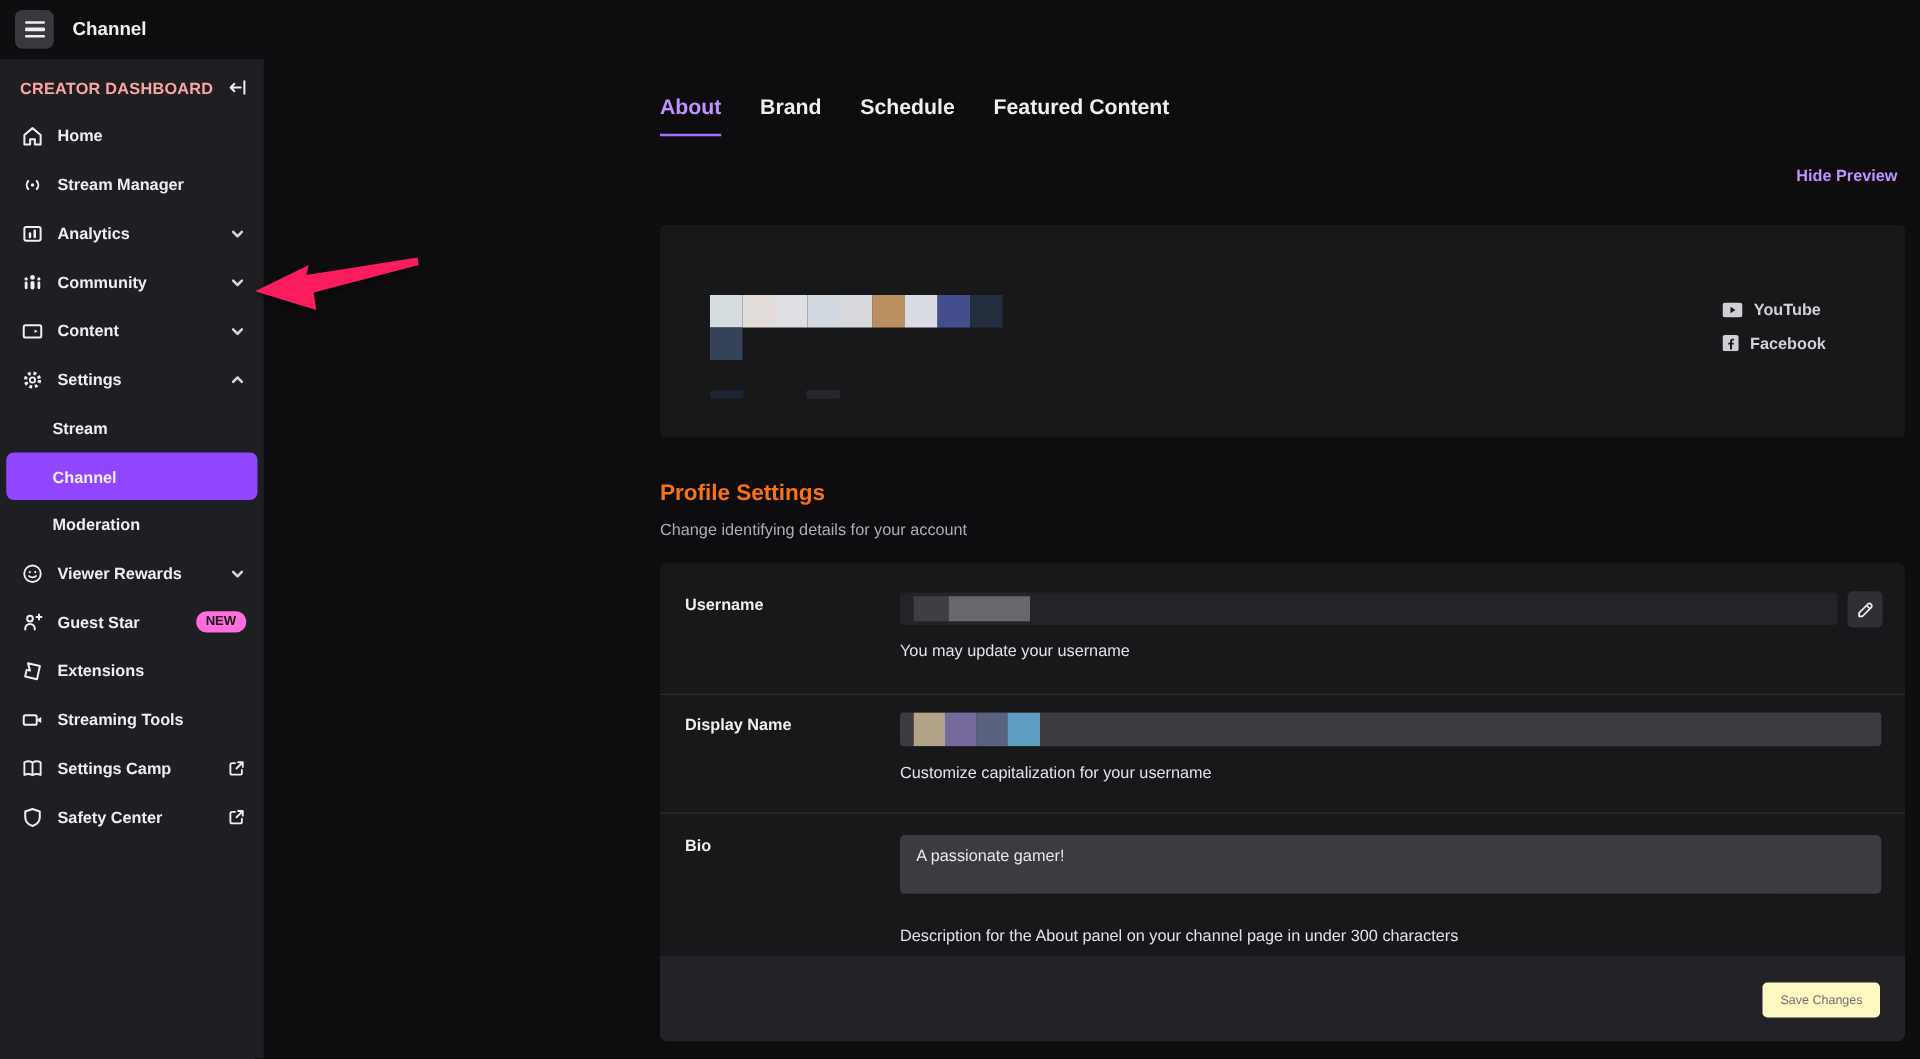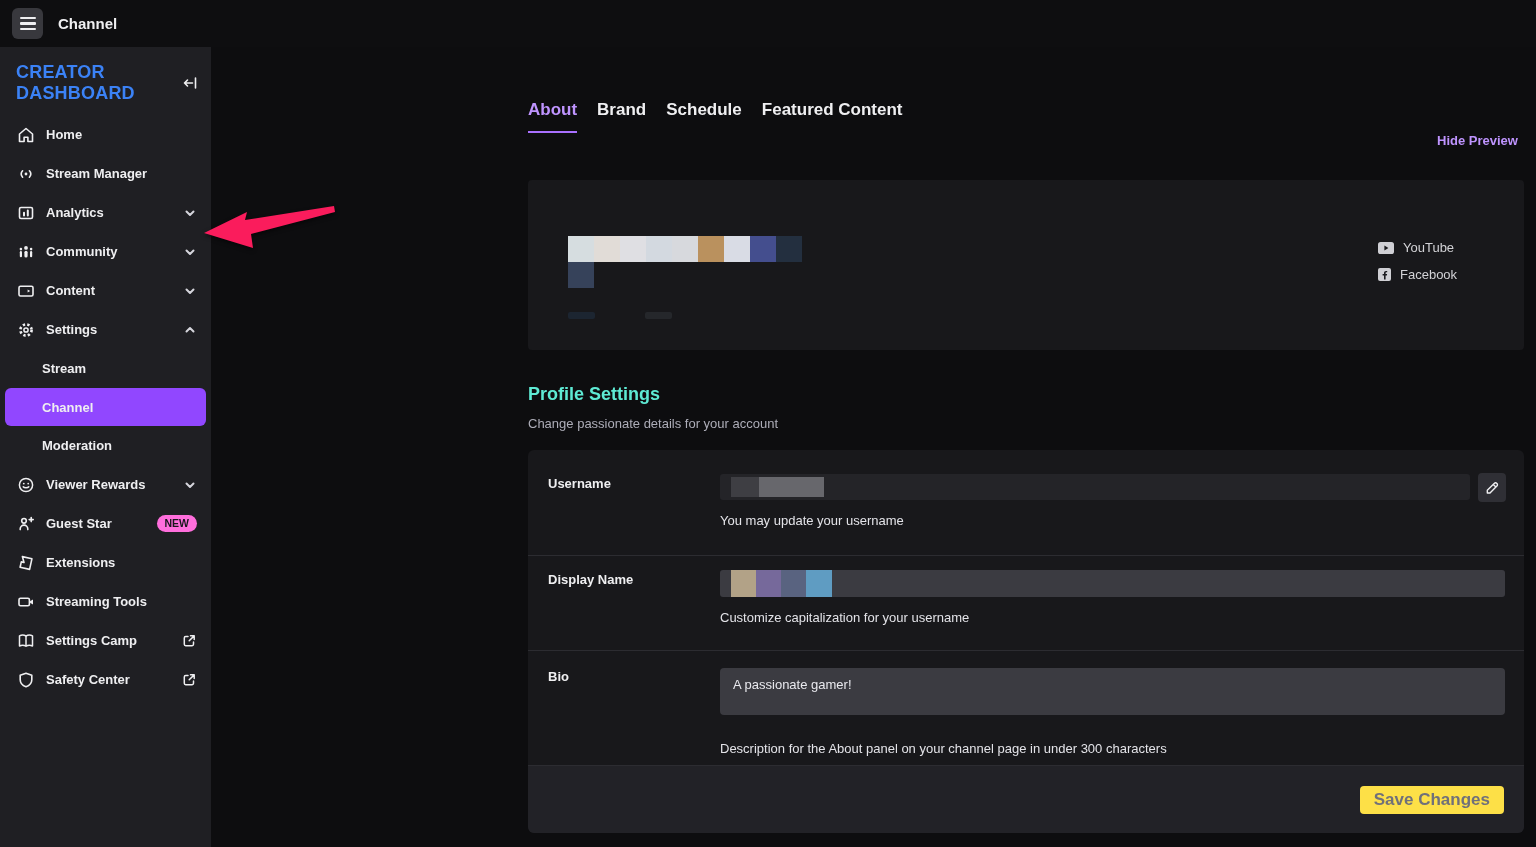--- a/index.html
+++ b/index.html
@@ -8,66 +8,66 @@
 
   
   .topbar{position:absolute;top:0;left:0;right:0;height:47px;background:#0e0e10;display:flex;align-items:center;gap:15px;padding:0 12px;z-index:6}
   .hamburger{width:31px;height:31px;background:#38383d;border:none;border-radius:6px;display:flex;flex-direction:column;justify-content:center;align-items:center;gap:3px;cursor:pointer}
   .hamburger span{display:block;width:16px;height:2.4px;background:#efeff1;border-radius:1px}
   .topbar h1{color:#efeff1;font-size:15px;font-weight:700}
 
   
   .sidebar{position:absolute;top:47px;left:0;bottom:0;width:211px;background:#1f1f23;z-index:5}
   .sb-head{display:flex;align-items:center;justify-content:space-between;padding:15px 13px 11px 16px}
-  .sb-title{color:#3b82f6;font-size:18px;font-weight:800;letter-spacing:.2px}
+  .sb-title{color:#fca5a5;font-size:13px;font-weight:800;letter-spacing:.2px}
   .collapse-btn{background:none;border:none;cursor:pointer;display:flex;padding:0}
   .nav-item{height:39px;display:flex;align-items:center;padding:0 14px 0 16px;gap:10px;color:#efeff1;cursor:pointer}
   .nav-item .nico{width:20px;height:20px;flex:none;display:flex;align-items:center;justify-content:center}
   .nav-item .nlabel{font-size:13px;font-weight:600;flex:1;white-space:nowrap}
   .chev{display:flex;flex:none}
   .sub .nav-item{padding-left:42px}
   .sub .nav-item.active{background:#9147ff;border-radius:6px;margin:0 5px;padding-left:37px;height:38px}
   .badge-new{background:#ff6edc;color:#17171a;font-size:10.5px;font-weight:800;padding:3px 8px;border-radius:9px;line-height:1}
 
   
-  .tabs{position:absolute;left:528px;top:100px;display:flex;gap:20px;z-index:2}
+  .tabs{position:absolute;left:528px;top:76px;display:flex;gap:31px;z-index:2}
   .tab{font-size:17px;font-weight:700;color:#efeff1;padding-bottom:11px;cursor:pointer;border-bottom:2px solid transparent}
   .tab.active{color:#bf94ff;border-bottom-color:#a970ff}
   .hide-preview{position:absolute;left:1437px;top:133px;font-size:13px;font-weight:700;color:#bf94ff;cursor:pointer}
 
   
   .preview-card{position:absolute;left:528px;top:180px;width:996px;height:170px;background:#18181b;border-radius:4px}
   .swatch-row{position:absolute;left:40px;top:56px;display:flex}
   .swatch{width:26px;height:26px}
   .swatch2{position:absolute;left:40px;top:82px;width:26px;height:26px}
   .ph-bar{position:absolute;top:132px;height:7px;width:27px;border-radius:2px}
   .ph-b1{left:40px}.ph-b2{left:117px}
   .social{position:absolute;left:850px;top:60px;display:flex;flex-direction:column;gap:12px}
-  .social-row{display:flex;align-items:center;gap:9px;color:#d2d2d6;font-size:13px;font-weight:400;cursor:pointer}
-
-  
-  .profile-head{position:absolute;left:528px;top:384px;color:#5eead4;font-size:18px;font-weight:700}
+  .social-row{display:flex;align-items:center;gap:9px;color:#d2d2d6;font-size:13px;font-weight:700;cursor:pointer}
+
+  
+  .profile-head{position:absolute;left:528px;top:384px;color:#f97316;font-size:18px;font-weight:700}
   .profile-sub{position:absolute;left:528px;top:416px;color:#adadb8;font-size:13px}
   .profile-card{position:absolute;left:528px;top:450px;width:996px;height:383px;background:#18181b;border-radius:6px}
   .divider{position:absolute;left:0;right:0;height:1px;background:#2c2c31}
   .dv1{top:105px}.dv2{top:200px}
   .f-label{position:absolute;left:20px;color:#efeff1;font-size:13px;font-weight:700}
   .lb-user{top:26px}.lb-dn{top:122px}.lb-bio{top:219px}
   .u-input{position:absolute;left:192px;top:24px;width:750px;height:26px;background:#242428;border-radius:3px}
   .red-block{position:absolute;top:3px;height:20px}
   .rb1{left:11px;width:28px}.rb2{left:39px;width:65px}
   .edit-btn{position:absolute;left:950px;top:23px;width:28px;height:29px;background:#2f2f35;border:none;border-radius:4px;display:flex;align-items:center;justify-content:center;cursor:pointer}
   .helper{position:absolute;left:192px;color:#e3e3e8;font-size:13px}
   .hp1{top:63px}.hp2{top:160px}.hp3{top:291px}
   .dn-input{position:absolute;left:192px;top:120px;width:785px;height:27px;background:#3b3b41;border-radius:3px;overflow:hidden}
   .dn-block{position:absolute;top:0;height:27px}
   .db1{left:11px;width:25px}.db2{left:36px;width:25px}.db3{left:61px;width:25px}.db4{left:86px;width:26px}
   .bio-area{position:absolute;left:192px;top:218px;width:785px;height:47px;background:#3b3b41;border-radius:4px;color:#e9e9ee;font-size:13px;padding:9px 13px}
   .card-footer{position:absolute;left:0;right:0;bottom:0;height:68px;background:#222227;border-radius:0 0 6px 6px;border-top:1px solid #2c2c31}
-  .save-btn{position:absolute;right:20px;top:20px;height:28px;padding:0 14px;background:#fde047;color:#70707a;border:none;border-radius:4px;font-size:17px;font-weight:700}
+  .save-btn{position:absolute;right:20px;top:20px;height:28px;padding:0 14px;background:#fef9c3;color:#70707a;border:none;border-radius:4px;font-size:10px;font-weight:400}
 
   .arrow-svg{position:absolute;left:0;top:0;pointer-events:none;z-index:20;filter:drop-shadow(0 2px 2px rgba(0,0,0,.55))}
   svg.ic{display:block}
 </style>
 </head>
 <body>
 
 <div class="stage">
 
   <header class="topbar">
@@ -301,21 +301,21 @@
         <svg class="ic" width="13" height="13" viewBox="0 0 13 13">
             <rect width="13" height="13" rx="2" fill="#cfcfd4"></rect>
             <path d="M7.6 11.5V7.6h1.3l.2-1.5H7.6v-1c0-.45.22-.8.9-.8h.7V3c-.2-.03-.7-.08-1.2-.08-1.25 0-2 .73-2 2.05V6.1H4.6v1.5H6v3.9Z" fill="#1a1a1e"></path>
           </svg>
         <span>Facebook</span>
       </div>
     </div>
   </section>
 
   <h2 class="profile-head">Profile Settings</h2>
-  <div class="profile-sub">Change passionate details for your account</div>
+  <div class="profile-sub">Change identifying details for your account</div>
 
   <section class="profile-card">
 
     <span class="f-label lb-user">Username</span>
     <div class="u-input">
       <div class="red-block rb1" style="background-color: rgb(62, 62, 67);"></div>
       <div class="red-block rb2" style="background-color: rgb(103, 103, 108);"></div>
     </div>
     <button class="edit-btn">
       <svg class="ic" width="16" height="16" viewBox="0 0 16 16" fill="none" stroke="#efeff1" stroke-width="1.4" stroke-linejoin="round">

